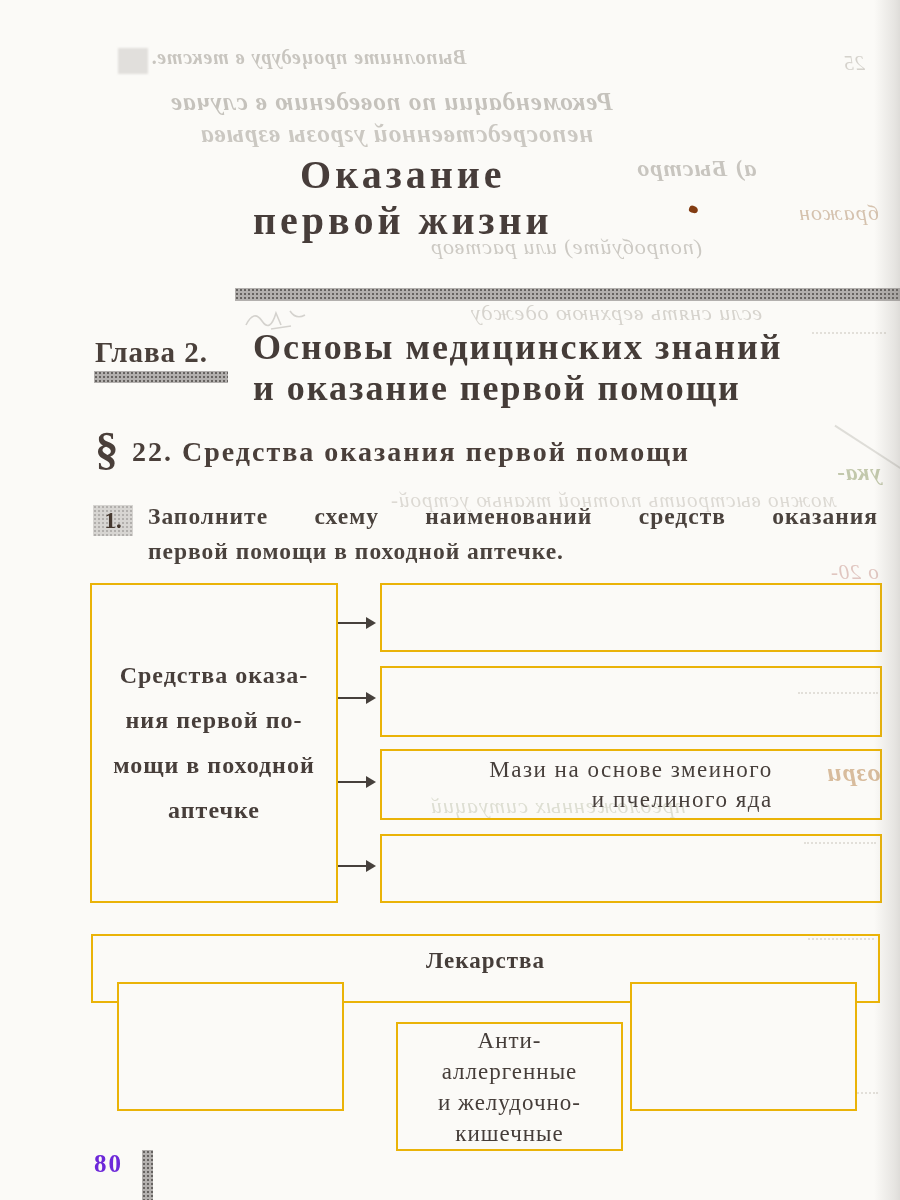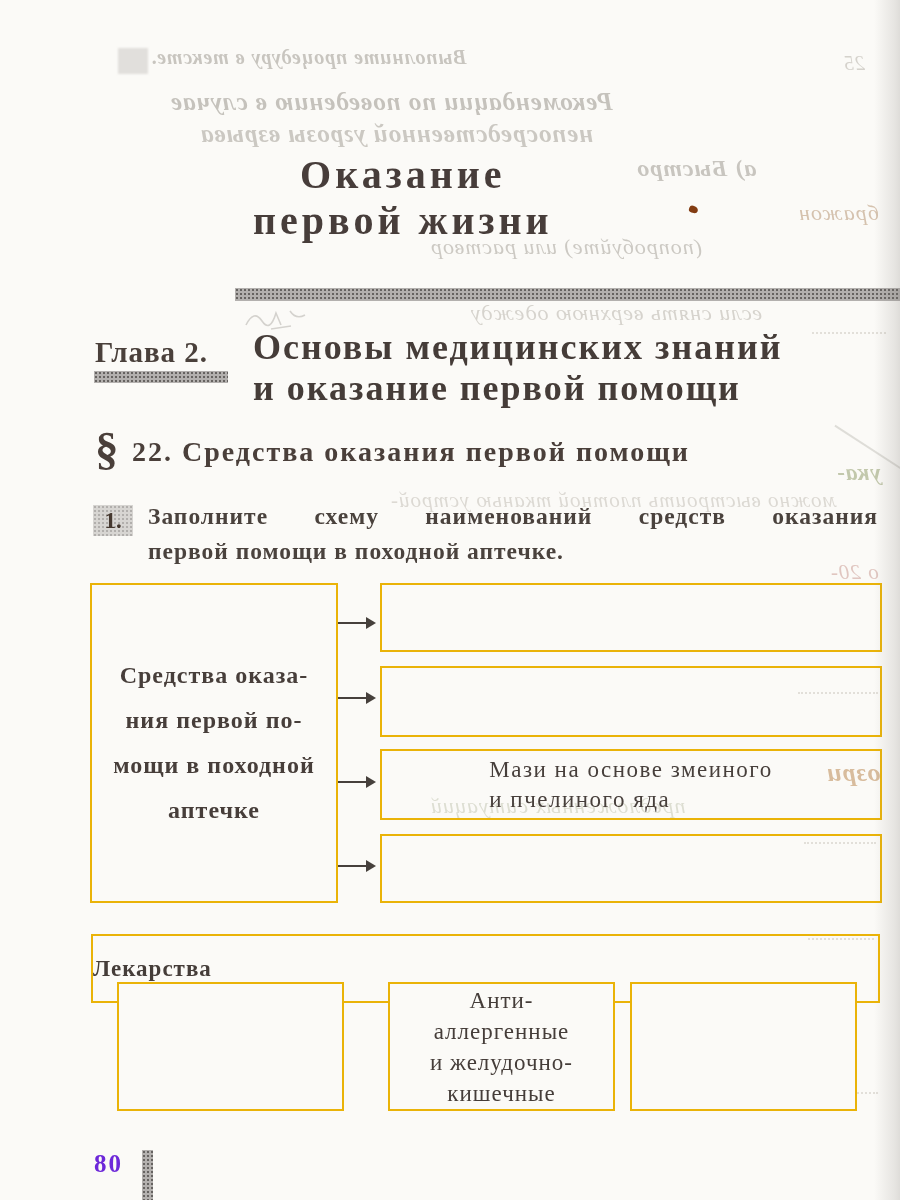--- a/index.html
+++ b/index.html
@@ -53,32 +53,32 @@
   
   .task-badge{position:absolute;left:93px;top:505px;width:40px;height:31px;
       background-color:#d7d5d2;background-image:radial-gradient(circle, rgba(140,137,134,.5) 26%, rgba(140,137,134,0) 33%);background-size:4px 4px;
       display:flex;align-items:center;justify-content:center;font-weight:bold;font-size:23px;color:#45382f;}
   .task-text{position:absolute;left:148px;top:499px;width:730px;font-size:23.5px;font-weight:600;line-height:35px;letter-spacing:1px;color:#4a423d;}
   .task-text .just{text-align:justify;text-align-last:justify;}
   
   .box{position:absolute;border:2px solid #eab308;box-sizing:border-box;}
   .src-box{left:90px;top:583px;width:248px;height:320px;display:flex;align-items:center;justify-content:center;text-align:center;
       font-weight:bold;font-size:24px;line-height:45px;color:#473e3a;letter-spacing:1px;}
-  .t-box{left:380px;width:502px;display:flex;align-items:center;justify-content:center;text-align:left;
+  .t-box{left:380px;width:502px;display:flex;align-items:center;justify-content:center;text-align:right;
       font-size:23px;font-weight:500;line-height:30px;letter-spacing:1.5px;color:#473f3b;}
   .t0{top:583px;height:69px;} .t1{top:666px;height:71px;} .t2{top:749px;height:71px;} .t3{top:834px;height:69px;}
   .arrow{position:absolute;left:338px;width:36px;height:2px;background:#46403c;}
   .arrow::after{content:"";position:absolute;right:-2px;top:-5px;border-left:10px solid #46403c;border-top:6px solid transparent;border-bottom:6px solid transparent;}
   .a0{top:622px;} .a1{top:697px;} .a2{top:781px;} .a3{top:865px;}
   
-  .parent-box{left:91px;top:934px;width:789px;height:69px;z-index:1;text-align:left;
-      font-weight:bold;font-size:23px;letter-spacing:1px;color:#453d39;padding-top:20px;}
+  .parent-box{left:91px;top:934px;width:789px;height:69px;z-index:1;text-align:center;
+      font-weight:bold;font-size:23px;letter-spacing:1px;color:#453d39;padding-top:12px;}
   .child-box{top:982px;width:227px;height:129px;z-index:2;background:#fbfaf7;display:flex;align-items:center;justify-content:center;text-align:center;
       font-size:23px;font-weight:500;line-height:31px;letter-spacing:1px;color:#453d39;}
-  .c0{left:117px;} .c1{left:388px;} .c2{left:630px;}
+  .c0{left:117px;} .c1{left:396px;margin-top:40px;} .c2{left:630px;}
   
   .page-number{position:absolute;left:94px;top:1150px;font-size:25px;font-weight:600;letter-spacing:2px;color:#6d28d9;}
 </style>
 </head>
 <body>
 
 <div class="paper">
 
   <div class="bl-badge"></div>
   <div class="bl f0">Выполните процедуру в тексте.</div>

